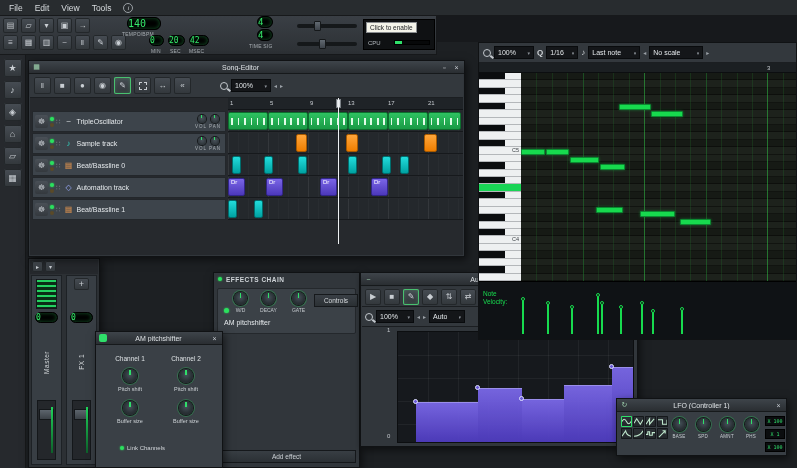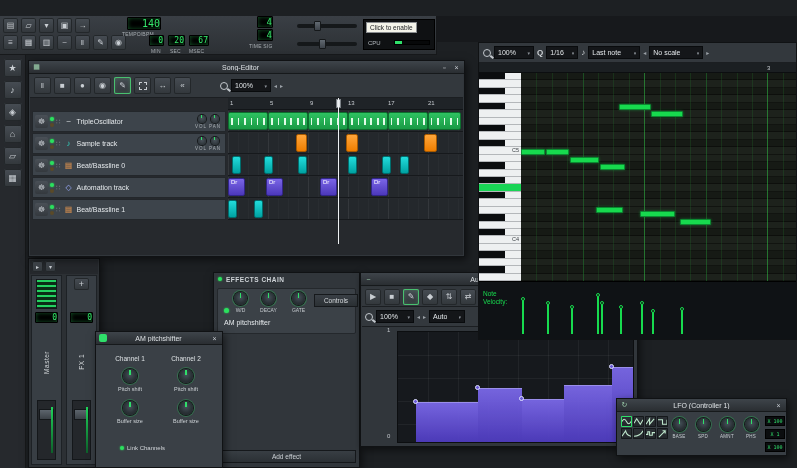--- a/index.html
+++ b/index.html
@@ -28,22 +28,22 @@
   .dashed { width:8px; height:8px; border:1px dashed #c9ced3; }
   .dd { height:13px; background:#141619; border:1px solid #090b0d; color:#e2e6e9; font-size:7px;
         display:flex; align-items:center; justify-content:space-between; padding:0 3px; flex:none; }
   .dd span { font-size:7px; white-space:nowrap; overflow:hidden; }
   .caret { color:#8d939a; font-size:5px !important; }
   .spin { font-size:6px; color:#9aa0a6; flex:none; }
   .qg { font-size:8px; color:#d2d6da; font-weight:bold; flex:none; }
   .mag { width:8px; height:8px; border:1.5px solid #c2c7cc; border-radius:50%; position:relative; flex:none; }
   .mag::after { content:''; position:absolute; width:4px; height:1.5px; background:#c2c7cc; right:-4px; bottom:-2px; transform:rotate(40deg); }
   .lcd { position:absolute; background:#000; border:1px solid #000; color:#35e96b;
-         font-family:"DejaVu Sans Mono", monospace; text-align:right;
-         box-shadow: inset 0 0 4px rgba(53,233,107,.35); border-radius:1px; }
+         font-family:"DejaVu Sans Mono", monospace; text-align:left;
+         box-shadow: inset 0 0 4px rgba(53,233,107,.35); border-radius:6px; }
   .lcd-label { position:absolute; font-size:5px; color:#a8aeb3; letter-spacing:.2px; }
   .led { width:4px; height:4px; border-radius:50%; flex:none; }
   .led.on { background:#2be05e; box-shadow:0 0 2px #2be05e; }
   .led.off { background:#5a4a28; }
   .knob { position:relative; border-radius:50%;
           background:radial-gradient(circle at 50% 42%, #46525a 0%, #2a3136 55%, #1d2226 100%);
           box-shadow: 0 0 0 1px #15181a, 0 0 0 2px rgba(47,224,106,.3); }
   .knob::after { content:''; position:absolute; left:50%; top:1px; width:1.5px; height:5px; margin-left:-.75px; background:#2fe06a; }
   .k13 { position:absolute; width:13px; height:13px; }
   .k14 { position:absolute; width:14px; height:14px; }
@@ -191,20 +191,27 @@
           box-shadow:inset 0 0 0 1px #15181b; display:flex; align-items:center; justify-content:center; border-radius:1px; }
   .wbtn.selected { box-shadow:inset 0 0 0 1px #2fe06a; }
   .lflab { position:absolute; width:28px; text-align:center; font-size:4.5px; color:#c8cdd2; letter-spacing:.3px; }
   .mult { position:absolute; left:148px; width:20px; text-align:center; font-family:"DejaVu Sans Mono", monospace;
           font-size:5px; color:#2fe06a; background:#0b0d0f; border:1px solid #000; padding:1px 0; white-space:nowrap; }
 </style>
 </head>
 <body>
 
 <div class="screen">
+  <div id="menubar" class="menubar">
+      <div class="menu-item">File</div>
+      <div class="menu-item">Edit</div>
+      <div class="menu-item">View</div>
+      <div class="menu-item">Tools</div>
+      <div class="menu-info">i</div>
+    </div>
   <div id="tr-bg"></div>
 
   <div id="toolbar">
     <div id="tb-row1" class="tb-row" style="top:2px">
         <div class="btn t15">▤</div>
         <div class="btn t15">▱</div>
         <div class="btn t15">▾</div>
         <div class="btn t15">▣</div>
         <div class="btn t15">→</div>
       </div>
@@ -214,21 +221,21 @@
         <div class="btn t15">▥</div>
         <div class="btn t15">~</div>
         <div class="btn t15">‖</div>
         <div class="btn t15">✎</div>
         <div class="btn t15">◉</div>
       </div>
     <div class="lcd" style="left:127px;top:1px;width:34px;height:13px;font-size:10px;line-height:12px">140</div>
     <div class="lcd-label" style="left:122px;top:15px">TEMPO/BPM</div>
     <div class="lcd" style="left:149px;top:19px;width:15px;height:11px;font-size:8px;line-height:10px">0</div>
     <div class="lcd" style="left:168px;top:19px;width:17px;height:11px;font-size:8px;line-height:10px">20</div>
-    <div class="lcd" style="left:189px;top:19px;width:20px;height:11px;font-size:8px;line-height:10px">67</div>
+    <div class="lcd" style="left:189px;top:19px;width:20px;height:11px;font-size:8px;line-height:10px">42</div>
     <div class="lcd-label" style="left:151px;top:32px">MIN</div>
     <div class="lcd-label" style="left:170px;top:32px">SEC</div>
     <div class="lcd-label" style="left:189px;top:32px">MSEC</div>
     <div class="lcd" style="left:257px;top:0;width:16px;height:12px;font-size:9px;line-height:11px">4</div>
     <div class="lcd" style="left:257px;top:13px;width:16px;height:12px;font-size:9px;line-height:11px">4</div>
     <div class="lcd-label" style="left:249px;top:27px">TIME SIG</div>
     <div class="slider" style="left:297px;top:8px">
       <div class="shandle" style="left:17px"></div>
     </div>
     <div class="slider" style="left:297px;top:26px">

